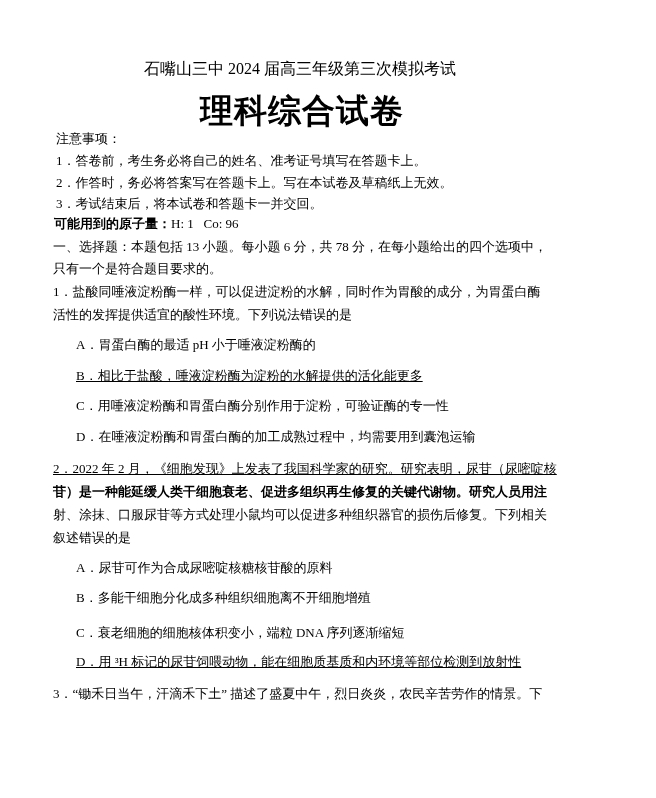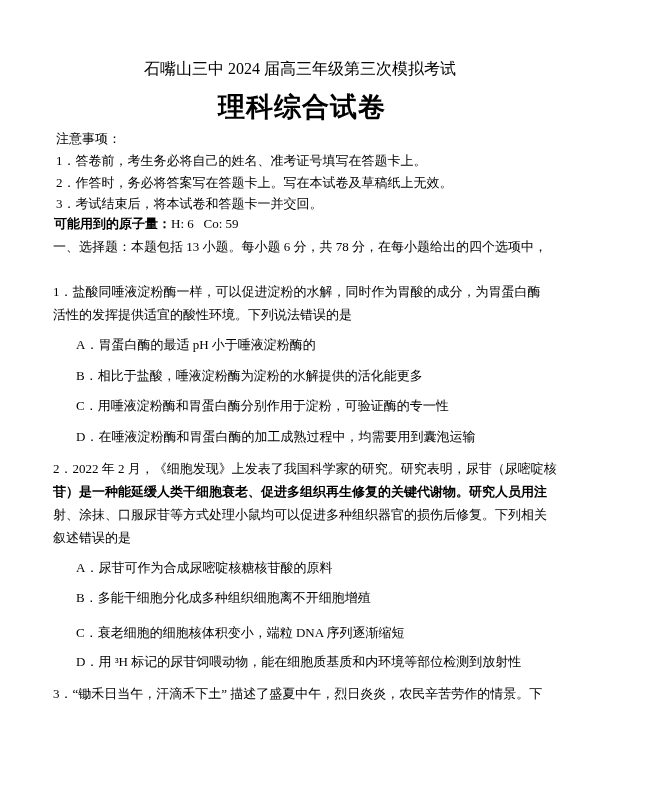--- a/index.html
+++ b/index.html
@@ -25,68 +25,69 @@
     width: 600px;
     text-align: center;
     font-size: 16px;
     font-family: "Liberation Serif", serif;
     white-space: nowrap;
   }
   .paper-title {
     top: 92px; left: 0;
     width: 604px;
     text-align: center;
-    font-size: 27px;
+    font-size: 33px;
     font-weight: bold;
     font-family: "Liberation Sans", sans-serif;
     letter-spacing: 1px;
   }
   .notice-heading { top: 132px; left: 56px; }
   .notice-1 { top: 154px; left: 56px; }
   .notice-2 { top: 176px; left: 56px; }
   .notice-3 { top: 197px; left: 56px; }
   .atomic   { top: 217px; left: 54px; }
   .atomic .bold-label { font-weight: bold; font-family: "Liberation Sans", sans-serif; }
   .atomic .mass-values { white-space: pre; font-family: "Liberation Serif", serif; }
   .sec-1 { top: 240px; left: 53px; }
   .sec-2 { top: 262px; left: 53px; }
   .q1-l1 { top: 285px; left: 53px; }
   .q1-l2 { top: 308px; left: 53px; }
   .q1-a  { top: 338px; left: 76px; }
-  .q1-b  { top: 369px; left: 76px; }
+  .q1-b  { top: 369px; left: 76px; text-decoration: underline; }
   .q1-c  { top: 399px; left: 76px; }
   .q1-d  { top: 430px; left: 76px; }
-  .q2-l1 { top: 462px; left: 53px; }
+  .q2-l1 { top: 462px; left: 53px; text-decoration: underline; }
   .q2-l2 { top: 485px; left: 53px; font-weight: bold; }
   .q2-l3 { top: 508px; left: 53px; }
   .q2-l4 { top: 531px; left: 53px; }
   .q2-a  { top: 561px; left: 76px; }
   .q2-b  { top: 591px; left: 76px; }
   .q2-c  { top: 626px; left: 76px; }
-  .q2-d  { top: 655px; left: 76px; }
+  .q2-d  { top: 655px; left: 76px; text-decoration: underline; }
   .q3-l1 { top: 687px; left: 53px; }
 </style>
 </head>
 <body>
 
 <div class="page">
 
   <div class="line school-line">石嘴山三中 2024 届高三年级第三次模拟考试</div>
   <div class="line paper-title">理科综合试卷</div>
 
   <div class="line notice-heading">注意事项：</div>
   <div class="line notice-1">1．答卷前，考生务必将自己的姓名、准考证号填写在答题卡上。</div>
   <div class="line notice-2">2．作答时，务必将答案写在答题卡上。写在本试卷及草稿纸上无效。</div>
   <div class="line notice-3">3．考试结束后，将本试卷和答题卡一并交回。</div>
 
   <div class="line atomic">
-    <span class="bold-label">可能用到的原子量：</span><span class="mass-values">H: 6   Co: 59</span>
+    <span class="bold-label">可能用到的原子量：</span><span class="mass-values">H: 1   Co: 96</span>
   </div>
 
   <div class="line sec-1">一、选择题：本题包括 13 小题。每小题 6 分，共 78 分，在每小题给出的四个选项中，</div>
+  <div class="line sec-2">只有一个是符合题目要求的。</div>
 
   <div class="line q1-l1">1．盐酸同唾液淀粉酶一样，可以促进淀粉的水解，同时作为胃酸的成分，为胃蛋白酶</div>
   <div class="line q1-l2">活性的发挥提供适宜的酸性环境。下列说法错误的是</div>
   <div class="line q1-a">A．胃蛋白酶的最适 pH 小于唾液淀粉酶的</div>
   <div class="line q1-b">B．相比于盐酸，唾液淀粉酶为淀粉的水解提供的活化能更多</div>
   <div class="line q1-c">C．用唾液淀粉酶和胃蛋白酶分别作用于淀粉，可验证酶的专一性</div>
   <div class="line q1-d">D．在唾液淀粉酶和胃蛋白酶的加工成熟过程中，均需要用到囊泡运输</div>
 
   <div class="line q2-l1">2．2022 年 2 月，《细胞发现》上发表了我国科学家的研究。研究表明，尿苷（尿嘧啶核</div>
   <div class="line q2-l2">苷）是一种能延缓人类干细胞衰老、促进多组织再生修复的关键代谢物。研究人员用注</div>

